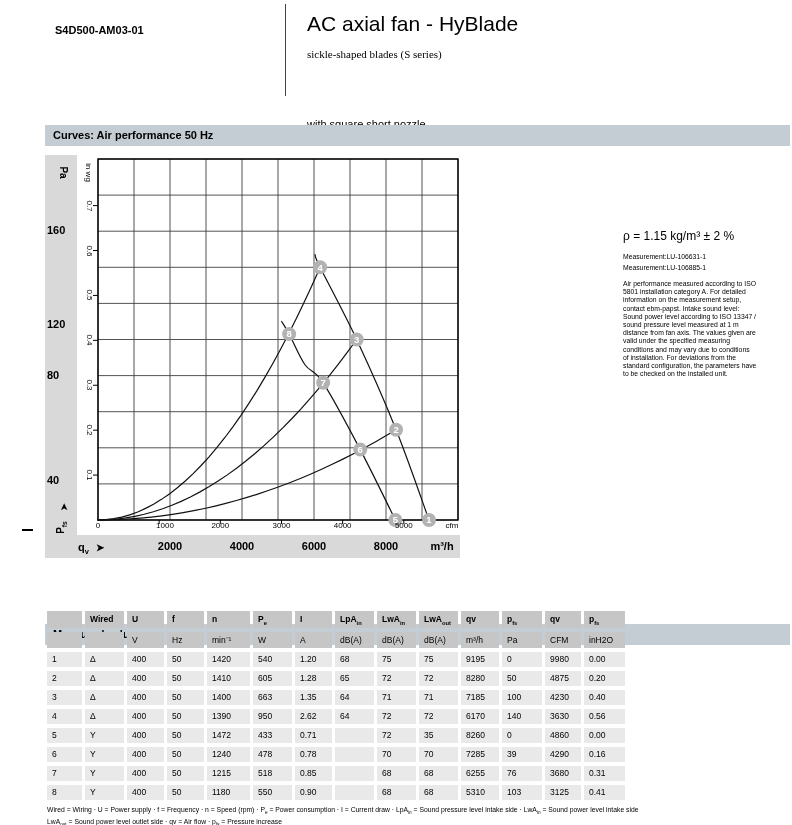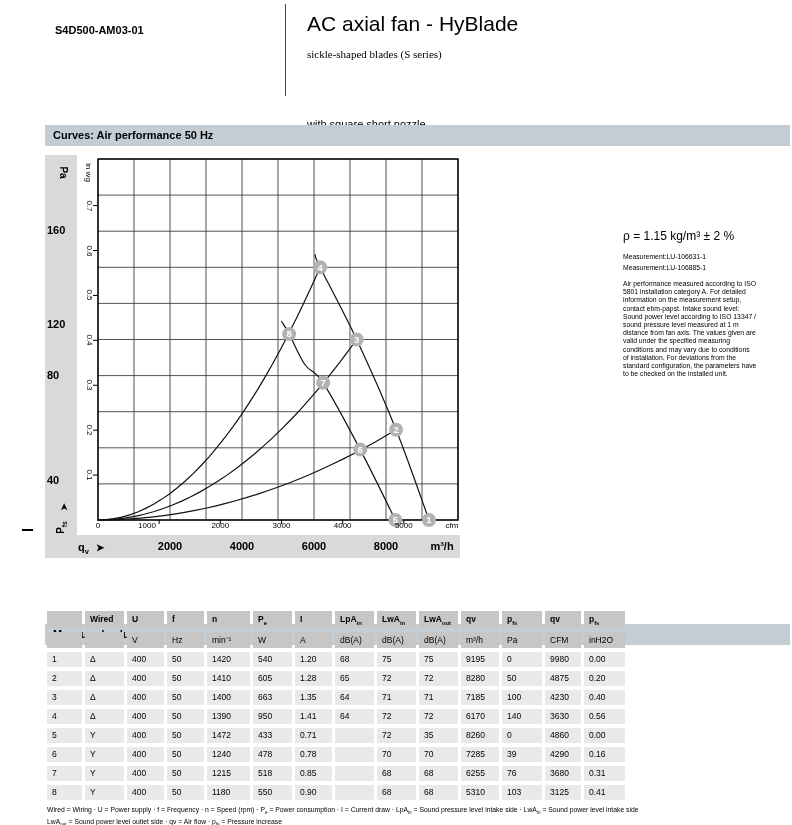--- a/index.html
+++ b/index.html
@@ -156,21 +156,21 @@
       <div class="abs pa-lab" style="top: 141.4px; margin-top: 22px;">120</div>
       <div class="abs pa-lab" style="top: 69.2px;">160</div>
       <div class="abs inwg-lab rot90" style="top: 313.084px;">0.1</div>
       <div class="abs inwg-lab rot90" style="top: 268.169px;">0.2</div>
       <div class="abs inwg-lab rot90" style="top: 223.253px;">0.3</div>
       <div class="abs inwg-lab rot90" style="top: 178.338px;">0.4</div>
       <div class="abs inwg-lab rot90" style="top: 133.422px;">0.5</div>
       <div class="abs inwg-lab rot90" style="top: 88.5063px;">0.6</div>
       <div class="abs inwg-lab rot90" style="top: 43.5907px;">0.7</div>
       <div class="abs cfm-lab" style="left: 53px;">0</div>
-      <div class="abs cfm-lab" style="left: 102px;">1000</div>
+      <div class="abs cfm-lab" style="left: 120px;">1000</div>
       <div class="abs cfm-lab" style="left: 175.328px;">2000</div>
       <div class="abs cfm-lab" style="left: 236.492px;">3000</div>
       <div class="abs cfm-lab" style="left: 297.656px;">4000</div>
       <div class="abs cfm-lab" style="left: 358.82px;">5000</div>
       <div class="abs cfm-lab" style="left: 407px;">cfm</div>
       <div class="abs m3h-lab" style="left: 125px;">2000</div>
       <div class="abs m3h-lab" style="left: 197px;">4000</div>
       <div class="abs m3h-lab" style="left: 269px;">6000</div>
       <div class="abs m3h-lab" style="left: 341px;">8000</div>
       <div class="abs m3h-lab" style="left: 397px;">m³/h</div>
@@ -253,21 +253,21 @@
       <div class="c c-body">7185</div>
       <div class="c c-body">100</div>
       <div class="c c-body">4230</div>
       <div class="c c-body">0.40</div>
       <div class="c c-body">4</div>
       <div class="c c-body">Δ</div>
       <div class="c c-body">400</div>
       <div class="c c-body">50</div>
       <div class="c c-body">1390</div>
       <div class="c c-body">950</div>
-      <div class="c c-body">1.41</div>
+      <div class="c c-body">2.62</div>
       <div class="c c-body">64</div>
       <div class="c c-body">72</div>
       <div class="c c-body">72</div>
       <div class="c c-body">6170</div>
       <div class="c c-body">140</div>
       <div class="c c-body">3630</div>
       <div class="c c-body">0.56</div>
       <div class="c c-body">5</div>
       <div class="c c-body">Y</div>
       <div class="c c-body">400</div>

